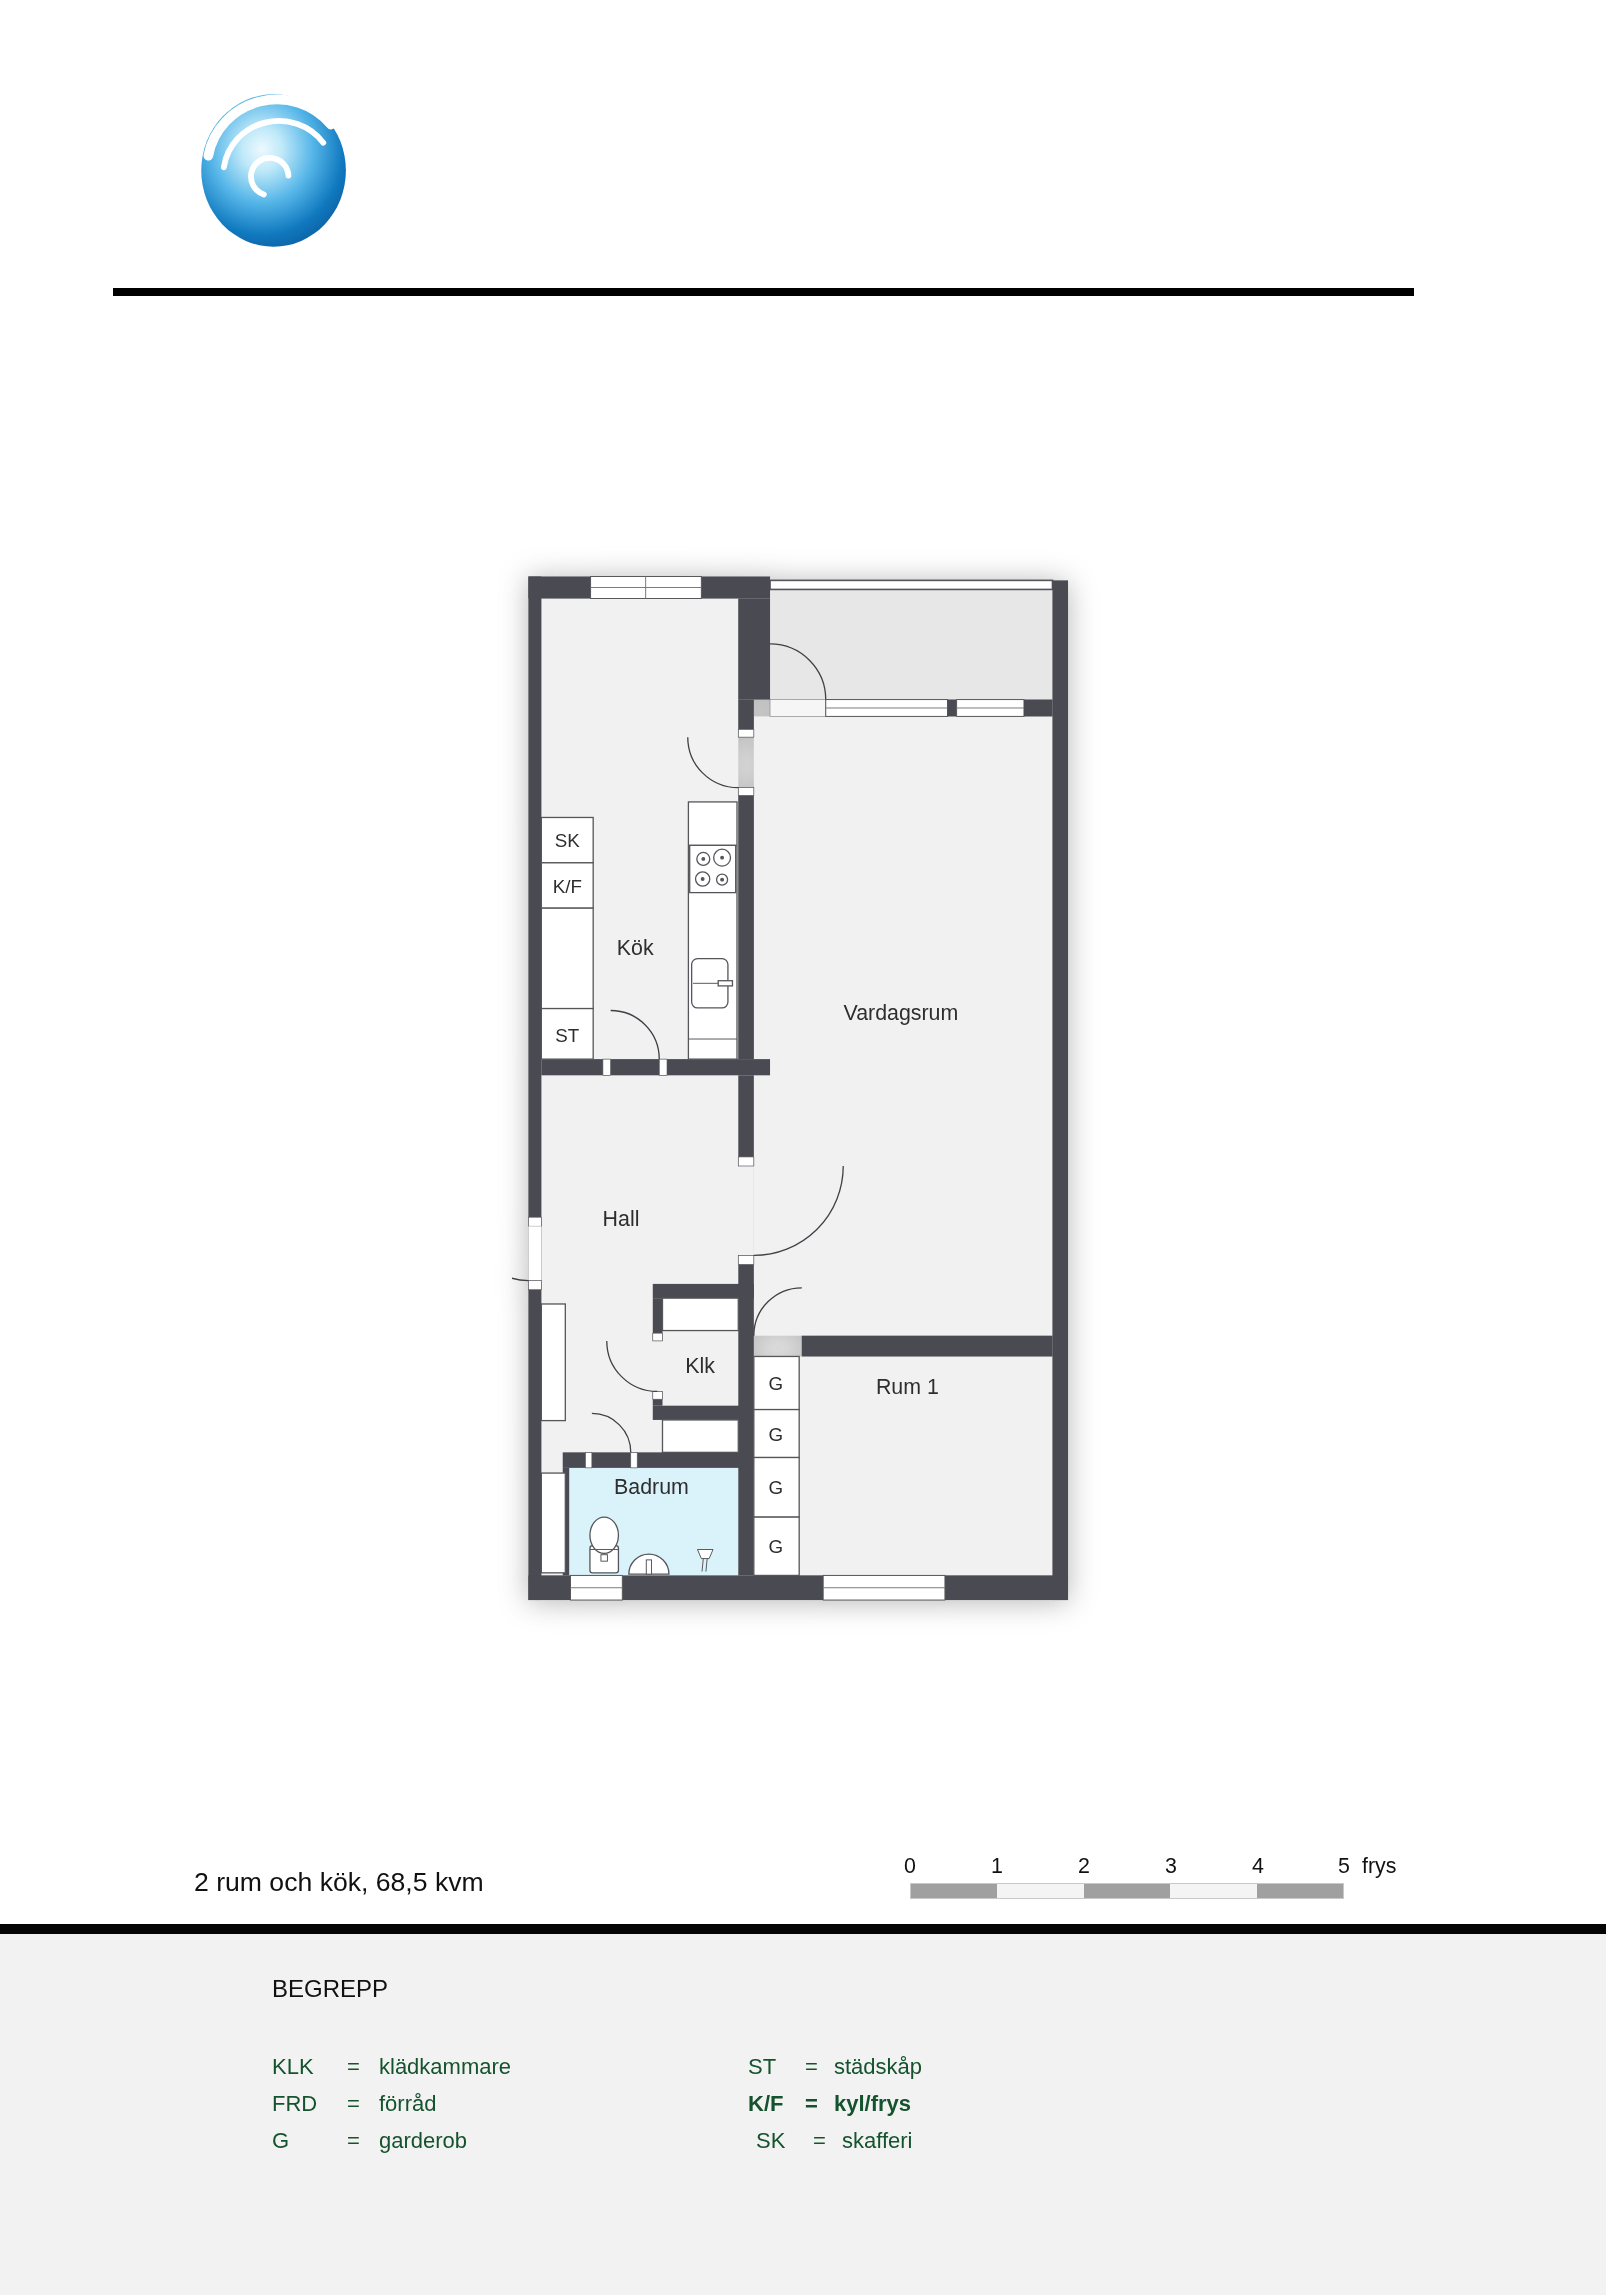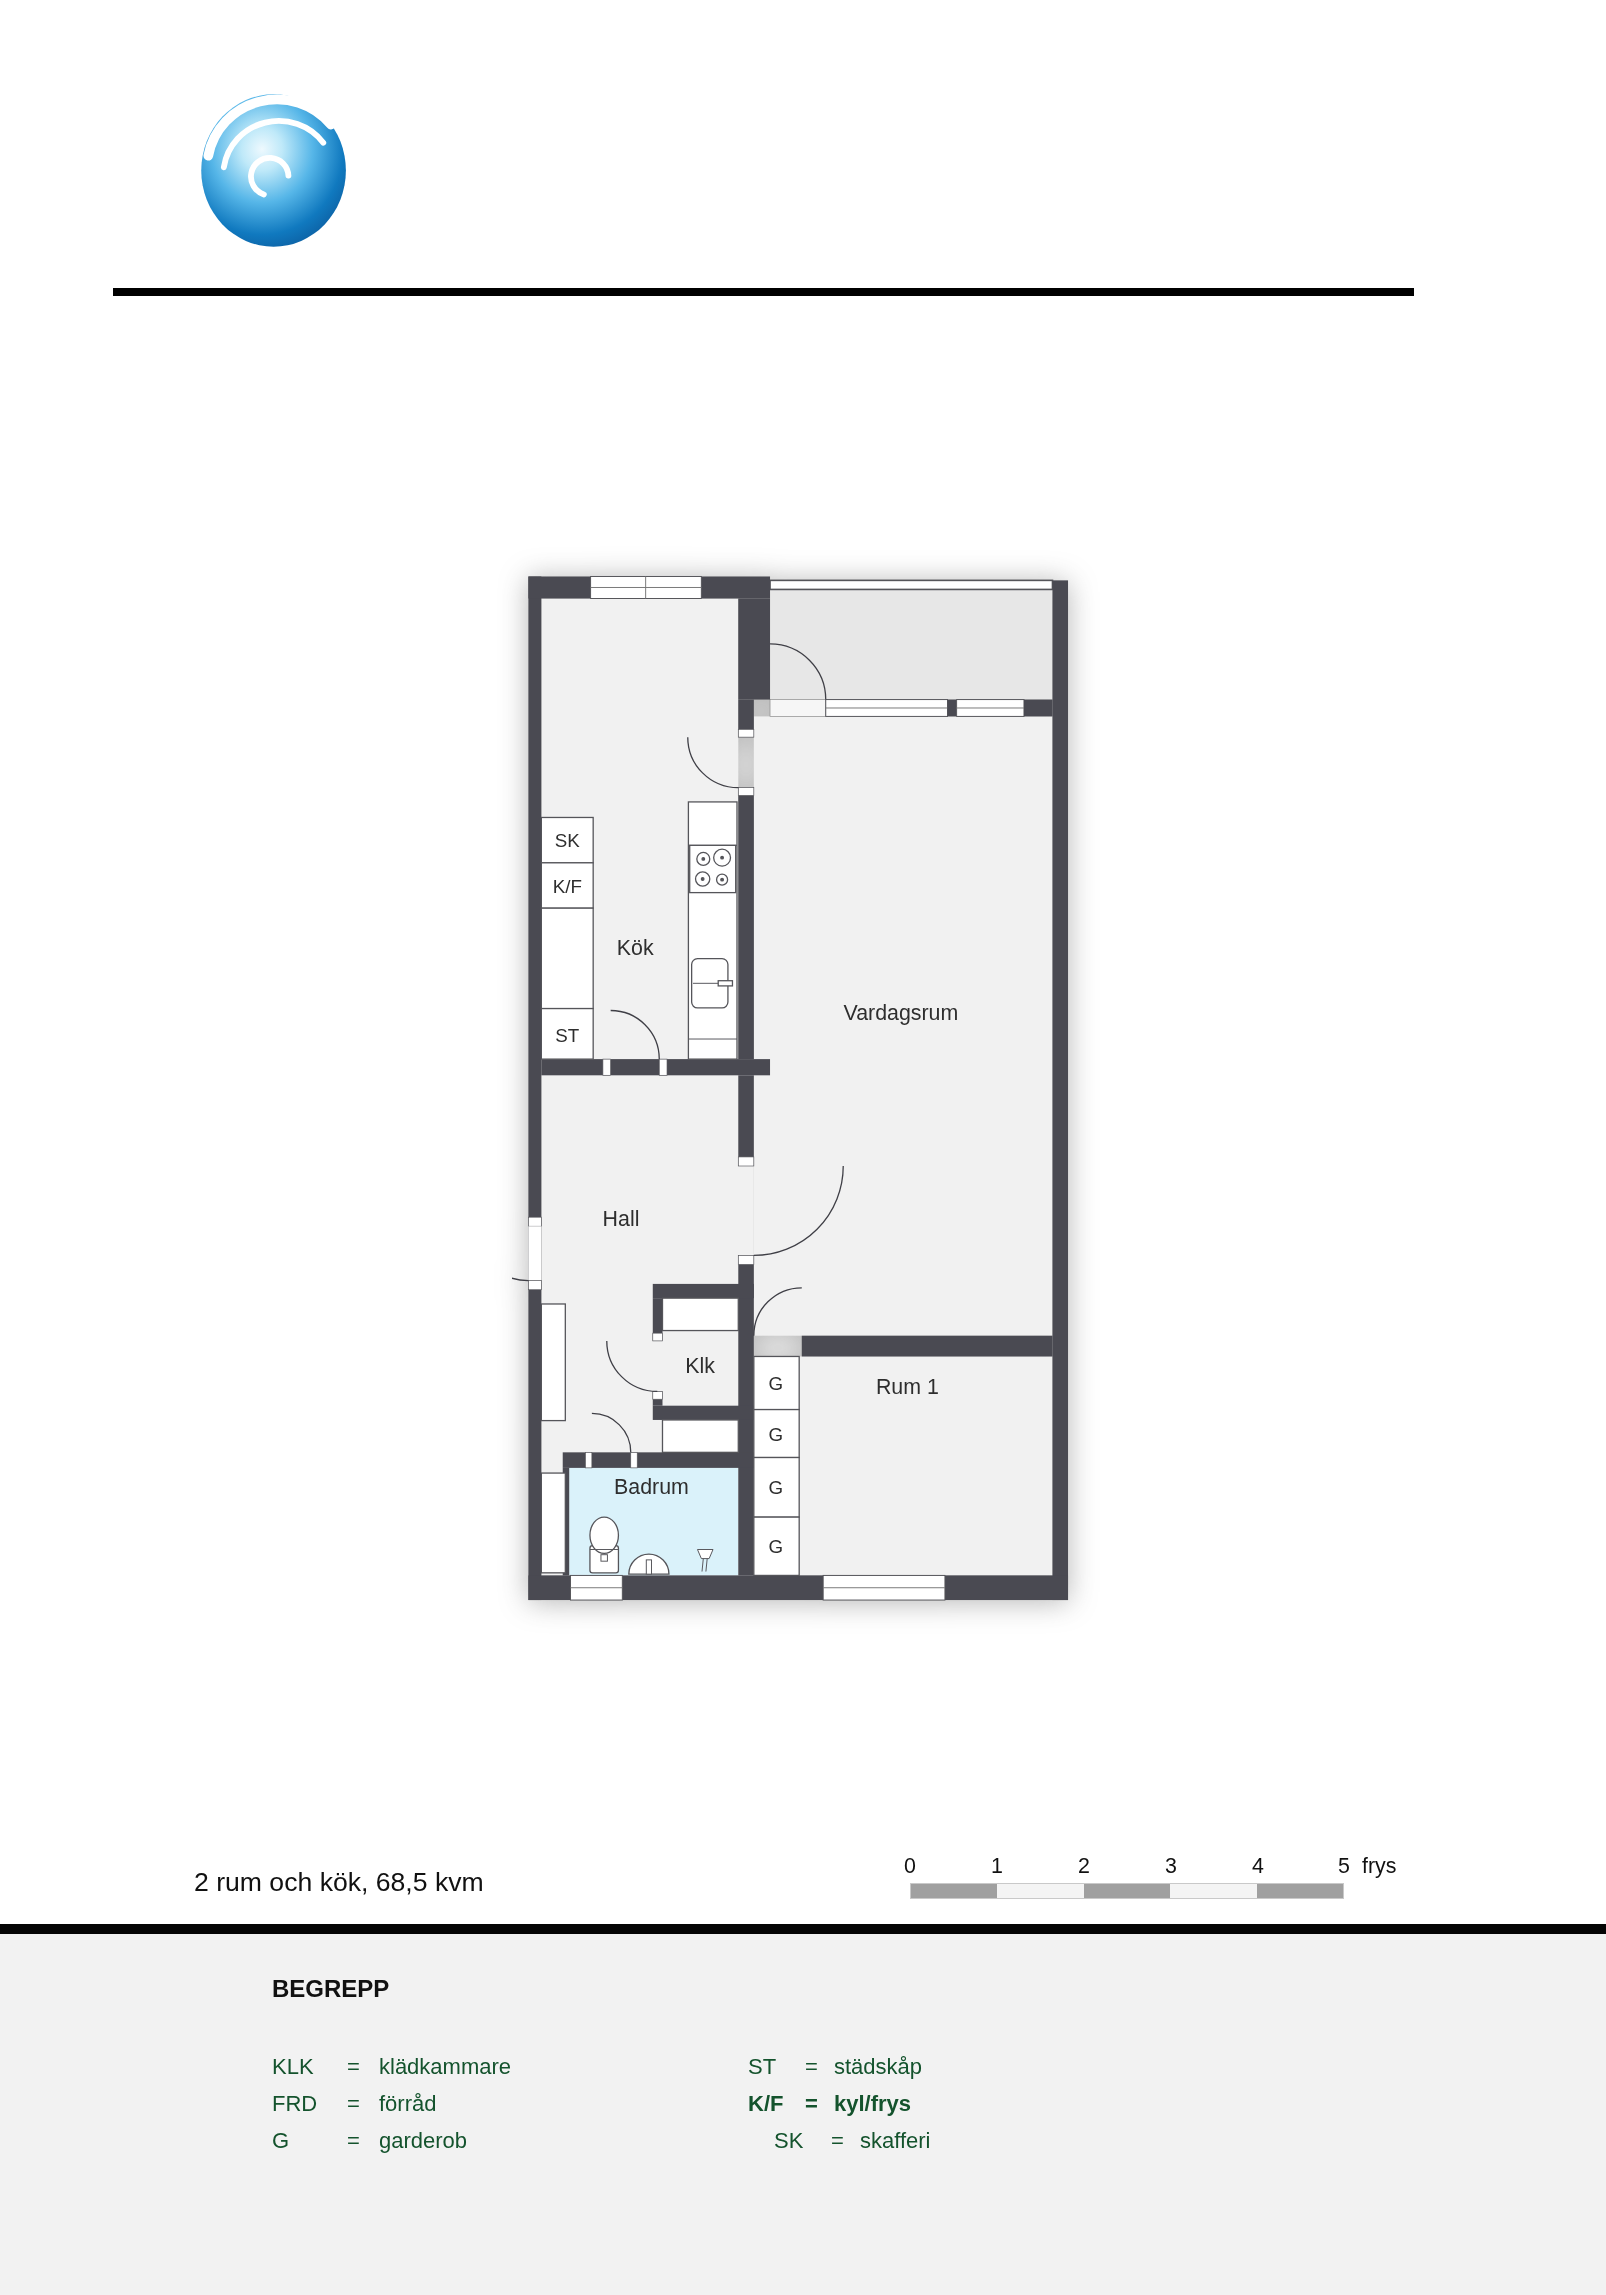--- a/index.html
+++ b/index.html
@@ -23,21 +23,21 @@
   .tick{position:absolute;top:1854px;width:26px;margin-left:-13px;text-align:center;
         font-size:21.4px;color:#111;}
   #scale-unit{position:absolute;left:1362px;top:1854px;font-size:21.4px;color:#111;}
   #scale-bar{position:absolute;left:910px;top:1883px;width:434px;height:16px;
              display:flex;border:0.6px solid #c9c9c9;box-sizing:border-box;}
   .seg{flex:1 1 0;}
 
   
   #footer-band{position:absolute;left:0;top:1924px;width:1607px;height:10.4px;background:#050505;}
   #footer{position:absolute;left:0;top:1934px;width:1607px;height:362px;background:#f2f2f2;}
-  #legend-heading{position:absolute;left:272px;top:1975px;font-size:24px;font-weight:bold;color:#111;}
+  #legend-heading{position:absolute;left:272px;top:1975px;font-size:24px;font-weight:normal;color:#111;}
   .lg-row{position:absolute;font-size:22px;color:#14532d;white-space:nowrap;}
   .lg-abbr{display:inline-block;width:75px;}
   .lg-eq{display:inline-block;width:32px;}
   .lg-row.r .lg-abbr{width:57px;}
   .lg-row.r .lg-eq{width:29px;}
   .lg-row.bold{font-weight:bold;}
 </style>
 </head>
 <body>
 
@@ -235,18 +235,18 @@
   <div class="lg-row" style="left:272px;top:2128px">
     <span class="lg-abbr">G</span><span class="lg-eq">=</span><span>garderob</span>
   </div>
 
   <div class="lg-row r" style="left:748px;top:2054px">
     <span class="lg-abbr">ST</span><span class="lg-eq">=</span><span>städskåp</span>
   </div>
   <div class="lg-row r bold" style="left:748px;top:2091px">
     <span class="lg-abbr">K/F</span><span class="lg-eq">=</span><span>kyl/frys</span>
   </div>
-  <div class="lg-row r" style="left:774px;top:2128px">
+  <div class="lg-row r" style="left:756px;top:2128px">
     <span class="lg-abbr">SK</span><span class="lg-eq">=</span><span>skafferi</span>
   </div>
 
 </div>
 
 
 </body></html>

